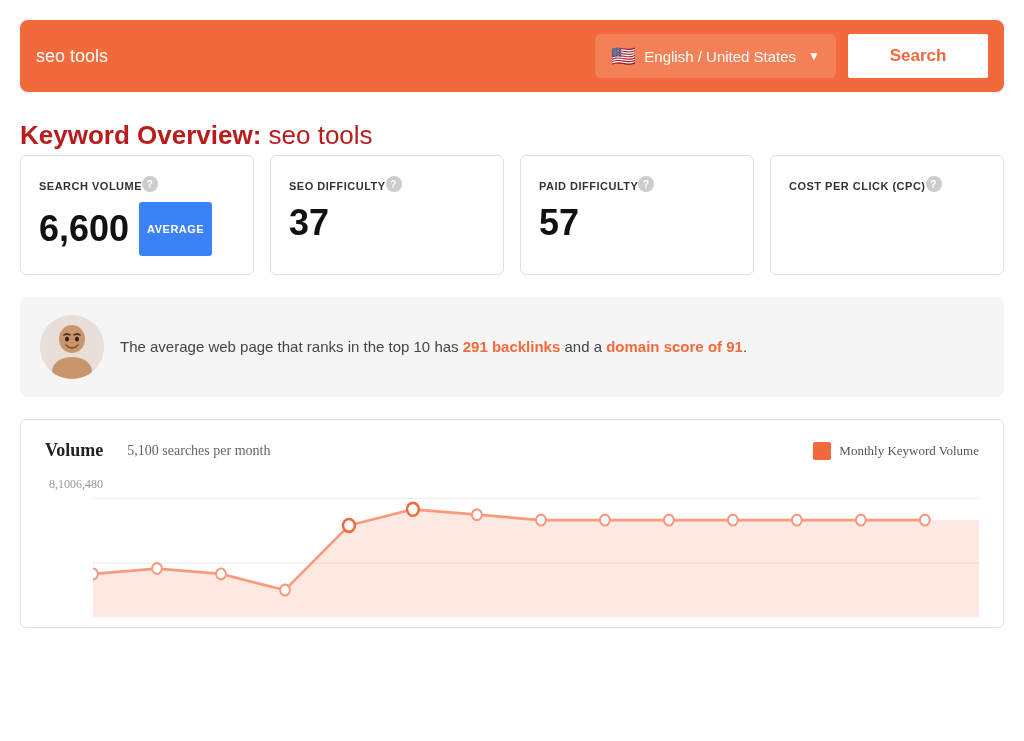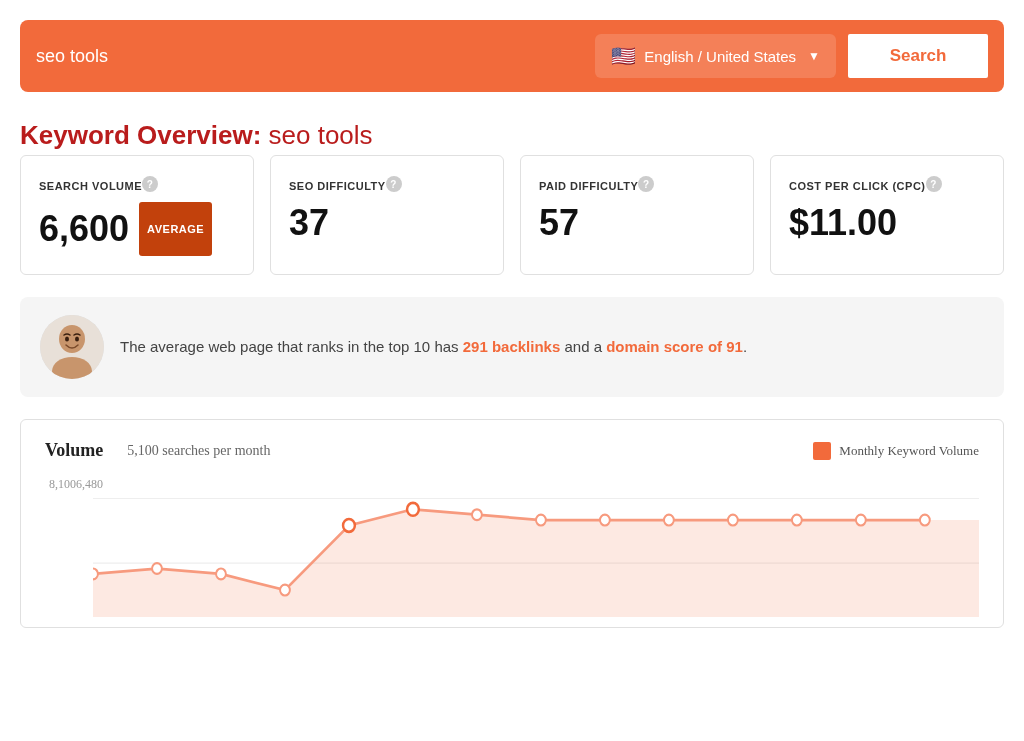--- a/index.html
+++ b/index.html
@@ -114,21 +114,21 @@
     .metric-value {
       font-size: 36px;
       font-weight: 900;
       color: #111;
       display: flex;
       align-items: center;
       gap: 10px;
       flex-wrap: wrap;
     }
     .badge-average {
-      background: #c2410c;
+      background: #3b82f6;
       color: #fff;
       font-size: 11px;
       font-weight: 700;
       padding: 21px 8px;
       border-radius: 3px;
       letter-spacing: 0.5px;
     }
 
     
     .info-block {
@@ -275,23 +275,20 @@
     </div>
     <div class="metric-value">
       <span>57</span>
     </div>
   </div>
 
   <div class="metric-card">
     <div class="metric-label">
       <span>COST PER CLICK (CPC)</span>
       <span class="info-icon">?</span>
-    </div>
-    <div class="metric-value">
-      <span>$11.00</span>
     </div>
   </div>
 </div>
 
 <div class="info-block">
   <div class="avatar">
     <svg width="64" height="64" viewBox="0 0 64 64" xmlns="http://www.w3.org/2000/svg">
       <circle cx="32" cy="32" r="32" fill="#e8e0d8"></circle>
 
       <ellipse cx="32" cy="24" rx="13" ry="14" fill="#c8956c"></ellipse>

